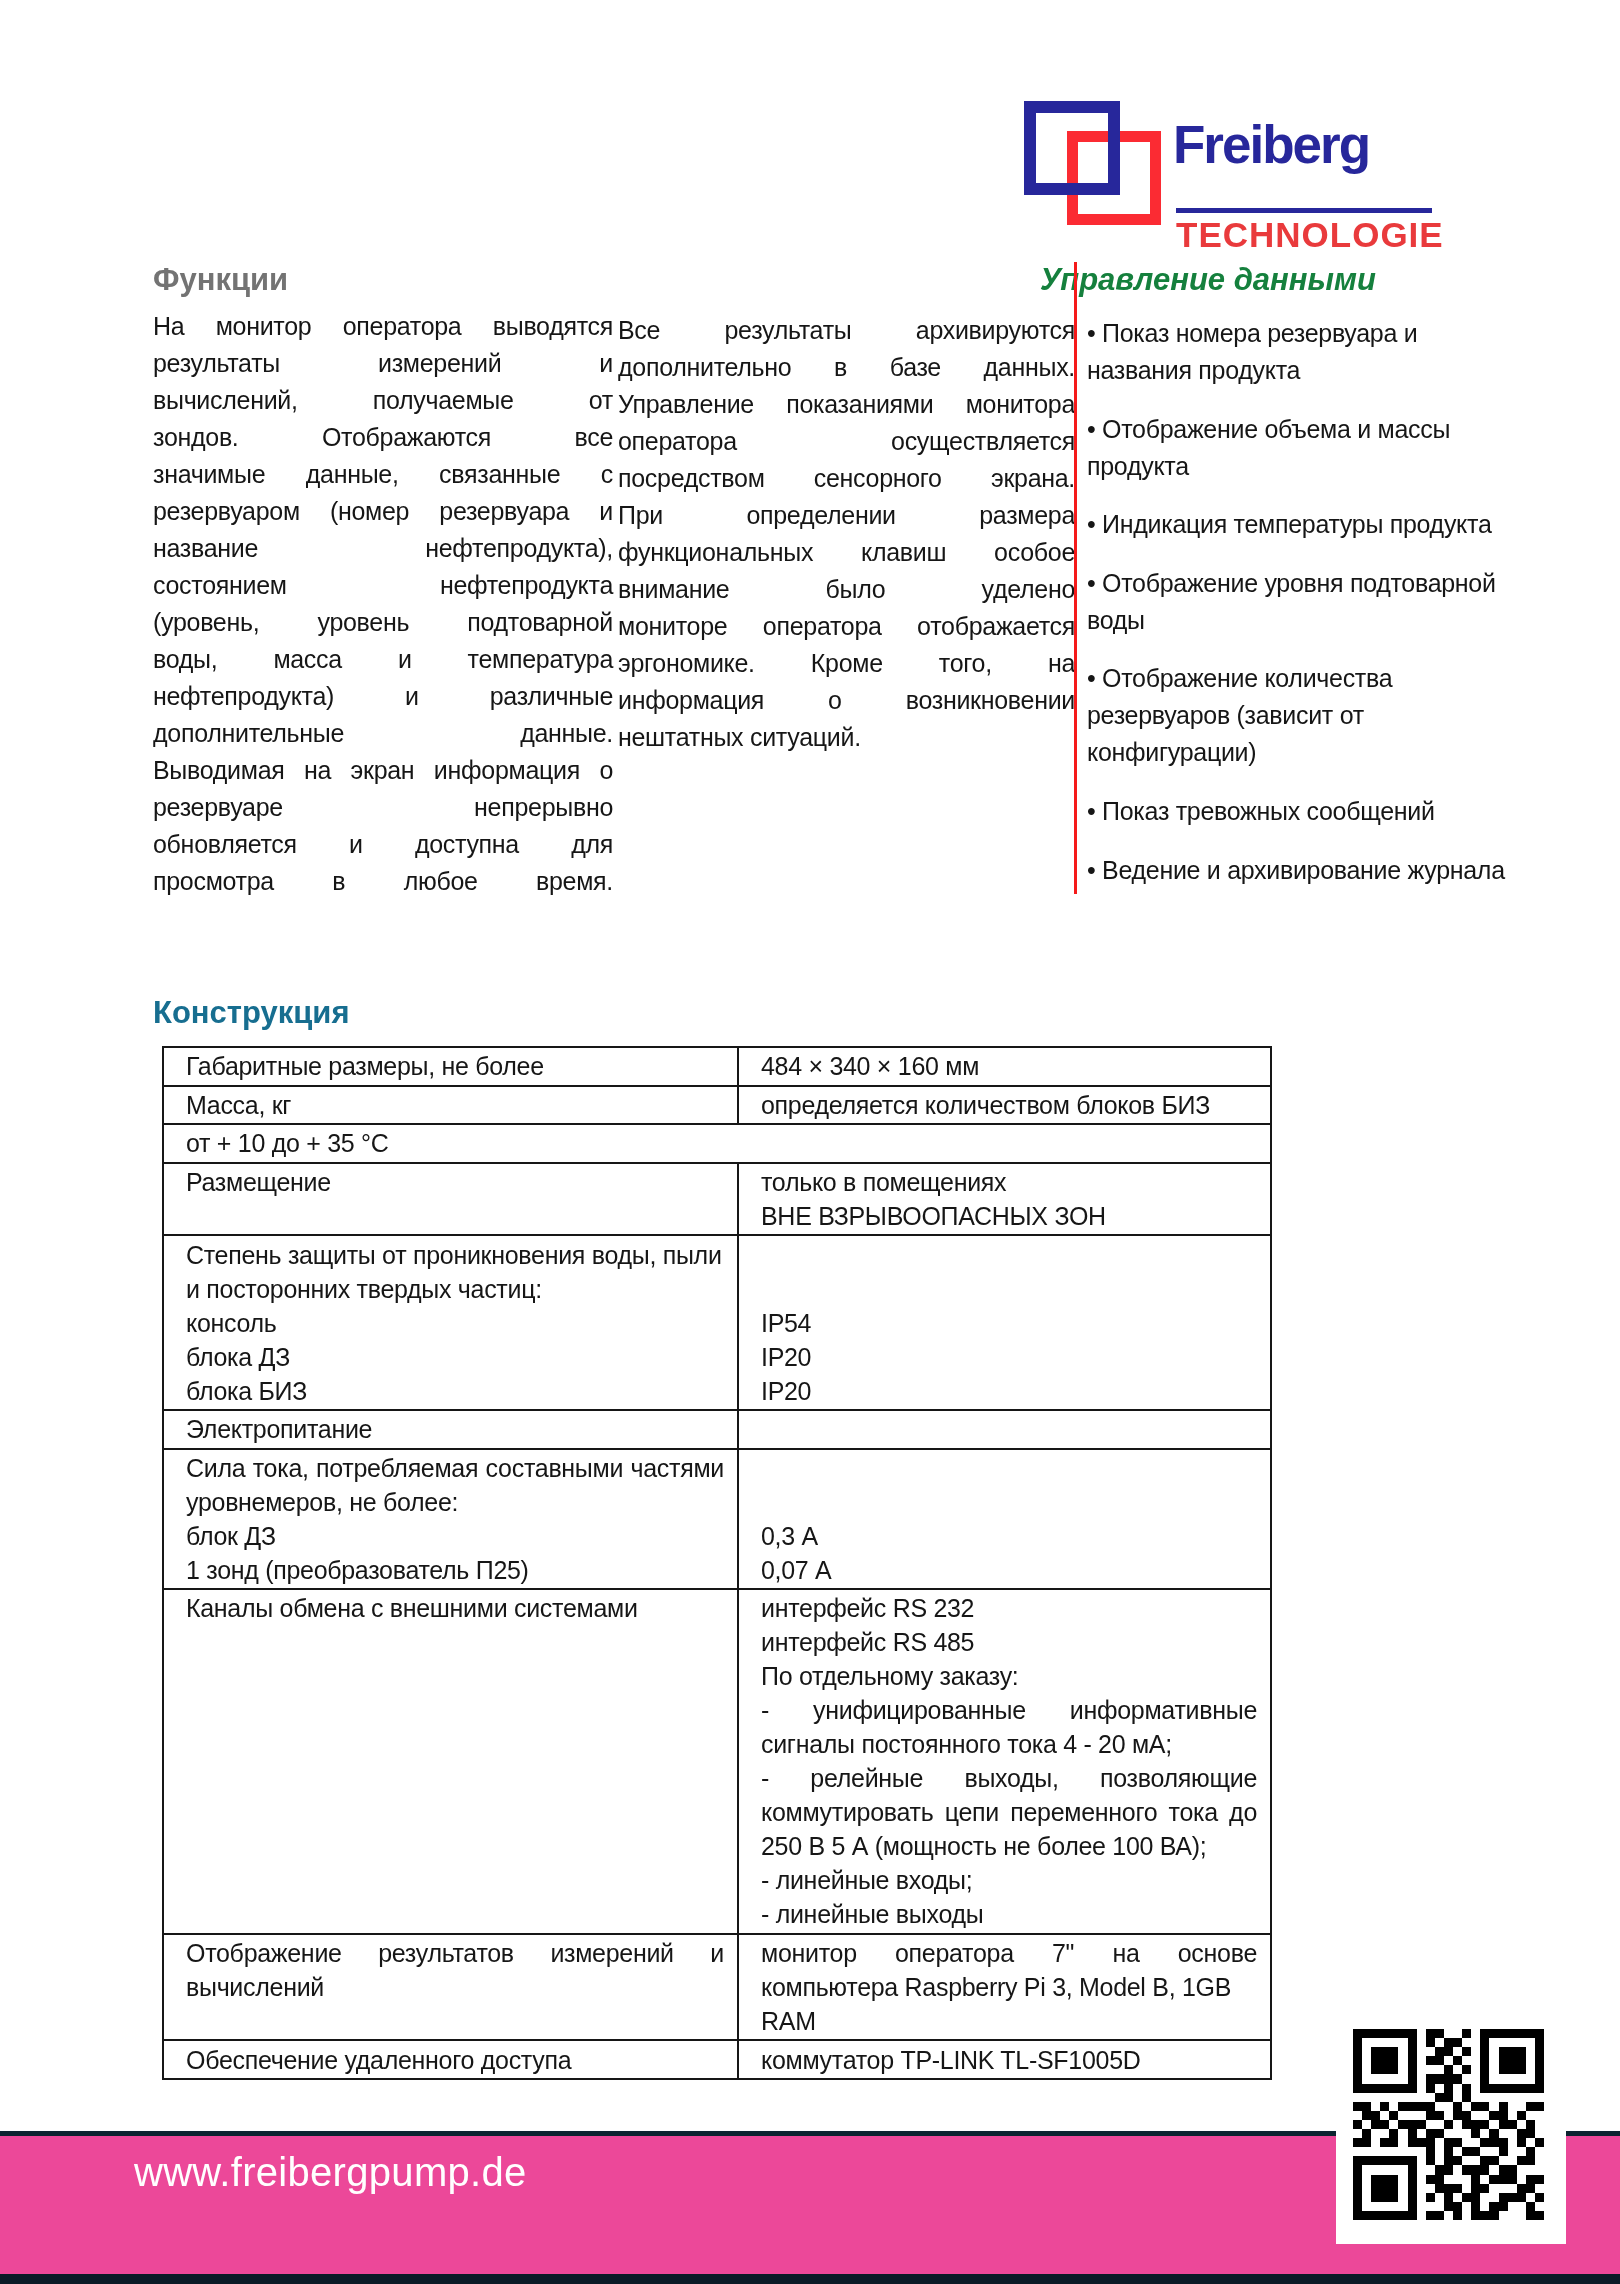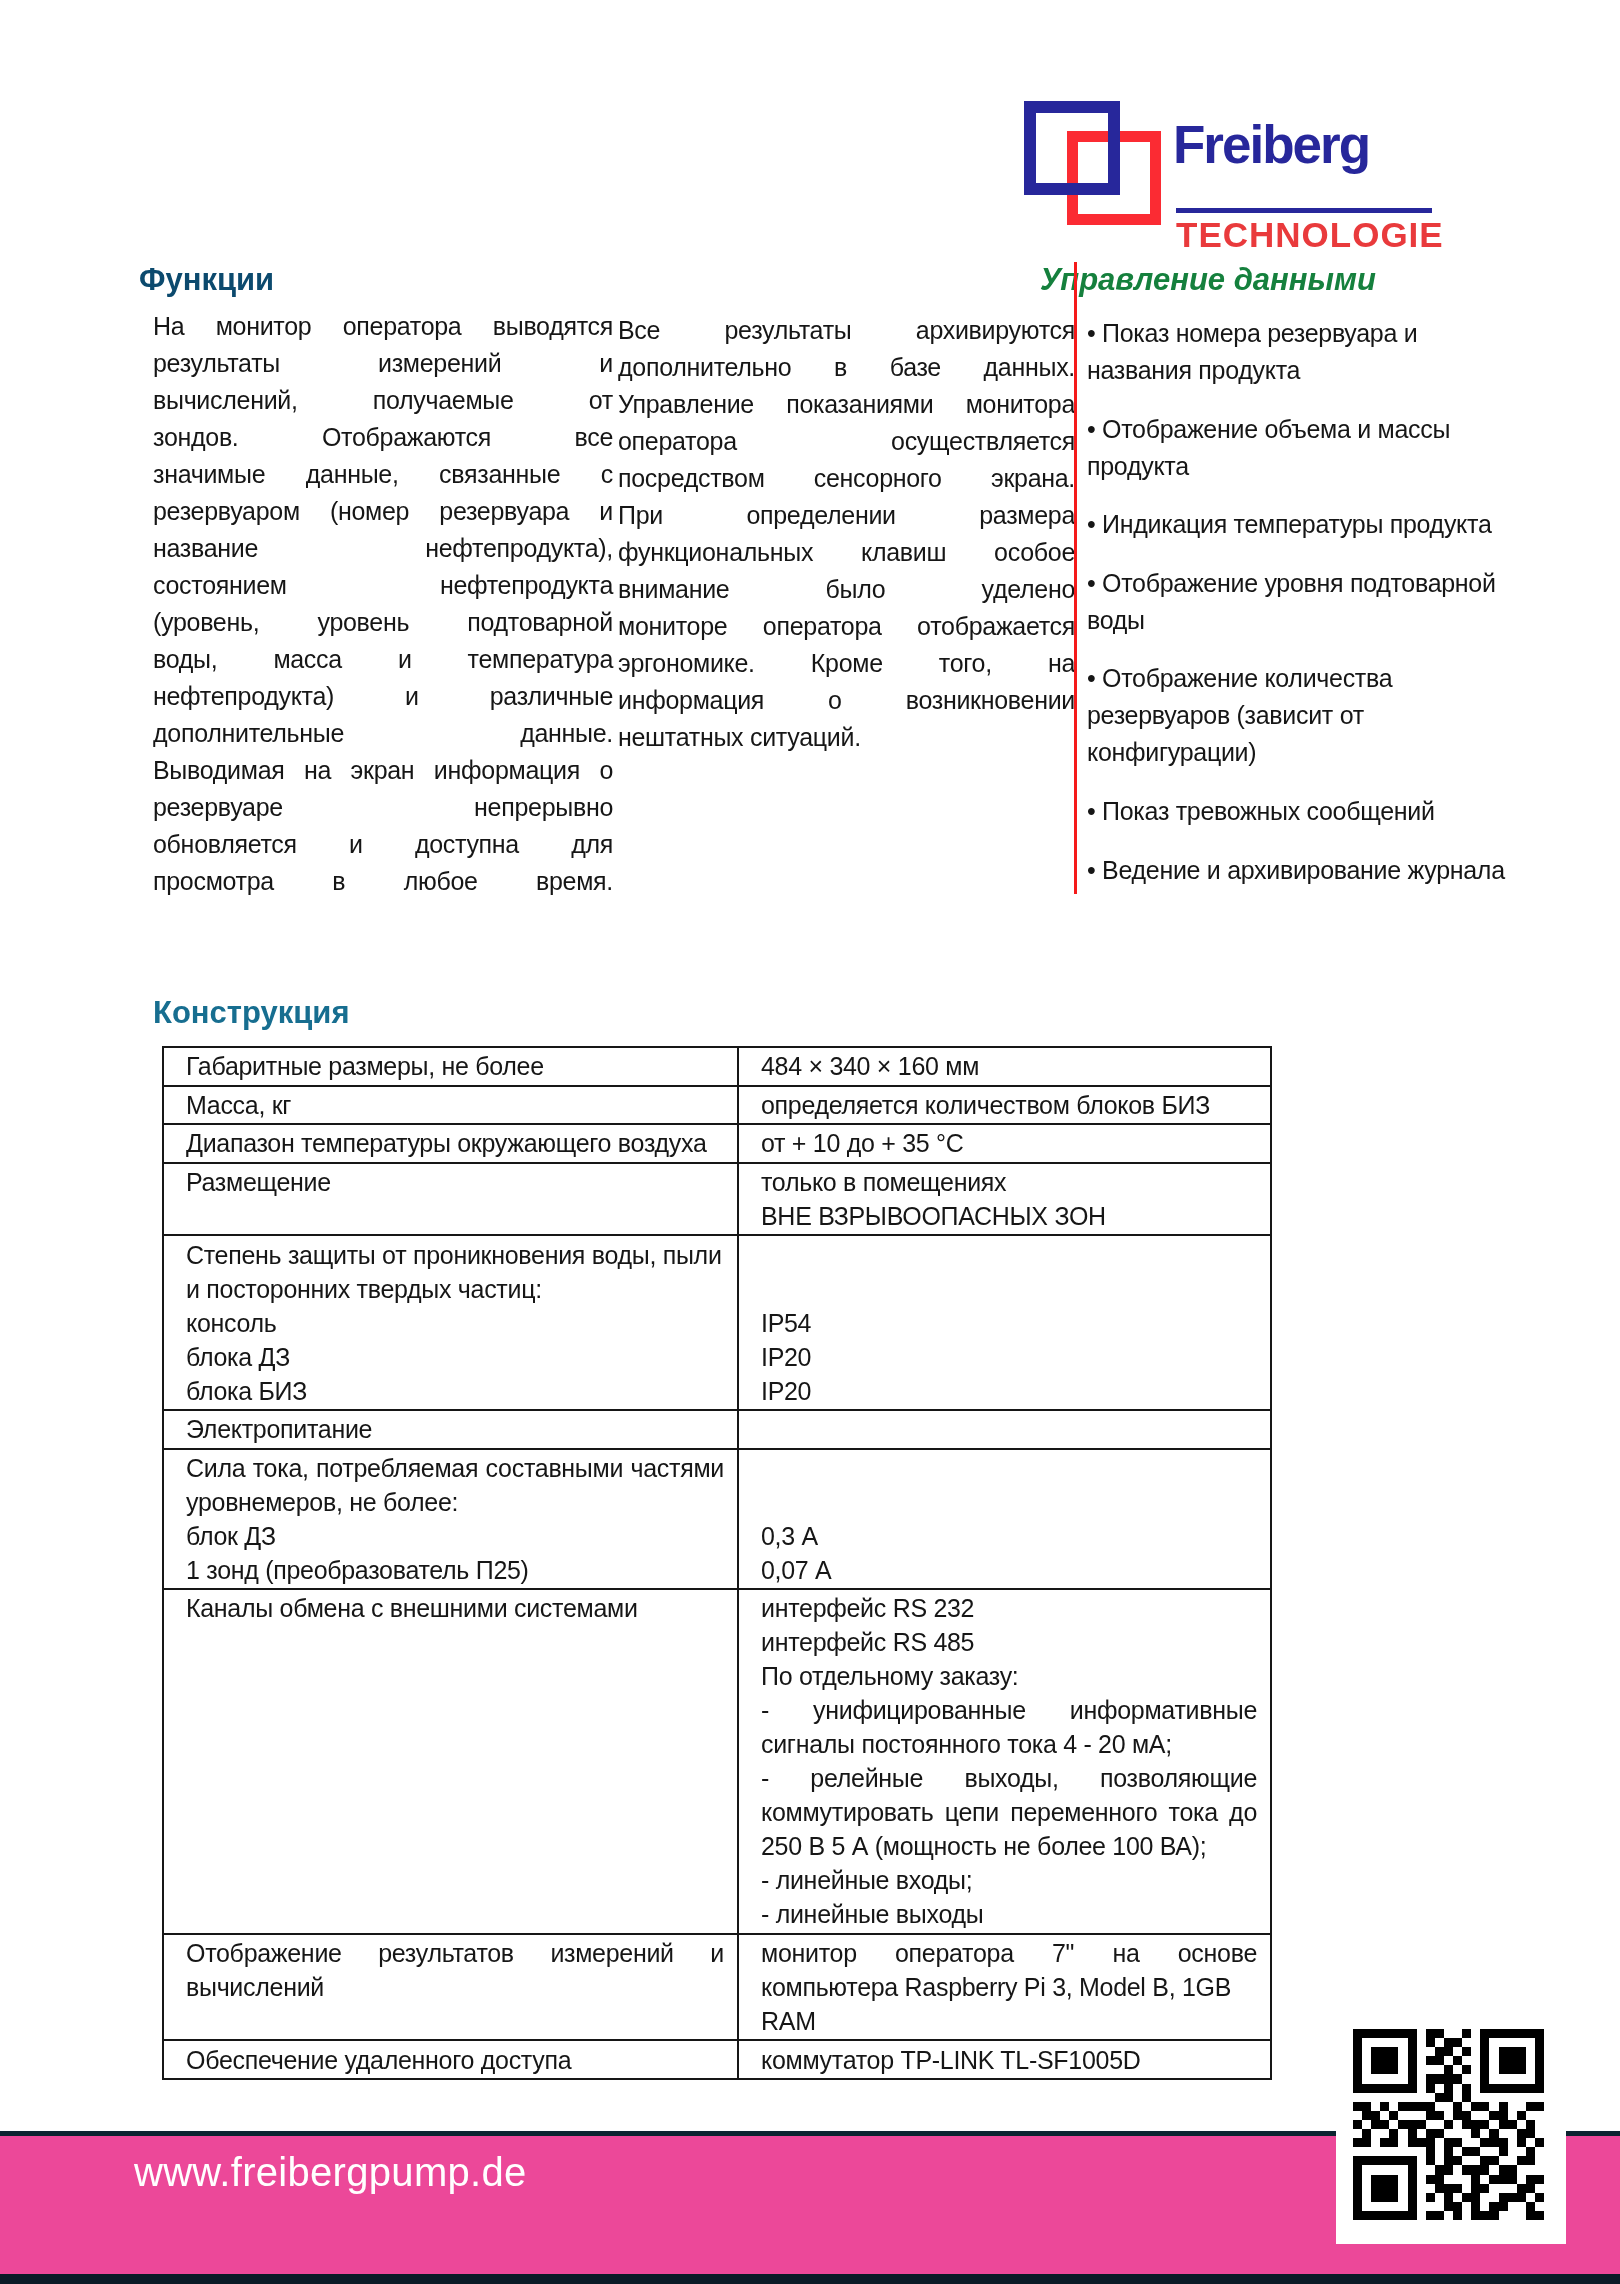--- a/index.html
+++ b/index.html
@@ -52,21 +52,21 @@
 <div class="page">
 
   <div class="logo">
     <div class="sq red" style="border-color: rgb(251, 43, 51);"></div>
     <div class="sq blue" style="border-color: rgb(39, 39, 155);"></div>
     <div class="wordmark" style="color: rgb(39, 39, 155);">Freiberg</div>
     <div class="brand-underline" style="background: rgb(39, 39, 155);"></div>
     <div class="tagline">TECHNOLOGIE</div>
   </div>
 
-  <div class="h1" style="left: 139px; top: 263px; color: #0c4a6e;">Функции</div>
+  <div class="h1" style="left: 153px; top: 263px; color: #737373;">Функции</div>
   <div class="h1" style="left: 1040px; top: 263px; color: #15803d; font-style: italic;">Управление данными</div>
 
   <div class="para" style="left:153px;top:308px;width:460px;" id="col-functions">
       <div class="ln j">На монитор оператора выводятся</div>
       <div class="ln j">результаты измерений и</div>
       <div class="ln j">вычислений, получаемые от</div>
       <div class="ln j">зондов. Отображаются все</div>
       <div class="ln j">значимые данные, связанные с</div>
       <div class="ln j">резервуаром (номер резервуара и</div>
       <div class="ln j">название нефтепродукта),</div>
@@ -121,23 +121,20 @@
       </div>
       <div class="t-row">
         <div class="t-cell t-label">
           <div class="ln">Масса, кг</div>
         </div>
         <div class="t-cell t-value">
           <div class="ln">определяется количеством блоков БИЗ</div>
         </div>
       </div>
       <div class="t-row">
-        <div class="t-cell t-label">
-          <div class="ln">Диапазон температуры окружающего воздуха</div>
-        </div>
         <div class="t-cell t-value">
           <div class="ln">от + 10 до + 35 °С</div>
         </div>
       </div>
       <div class="t-row">
         <div class="t-cell t-label">
           <div class="ln">Размещение</div>
         </div>
         <div class="t-cell t-value">
           <div class="ln">только в помещениях</div>

